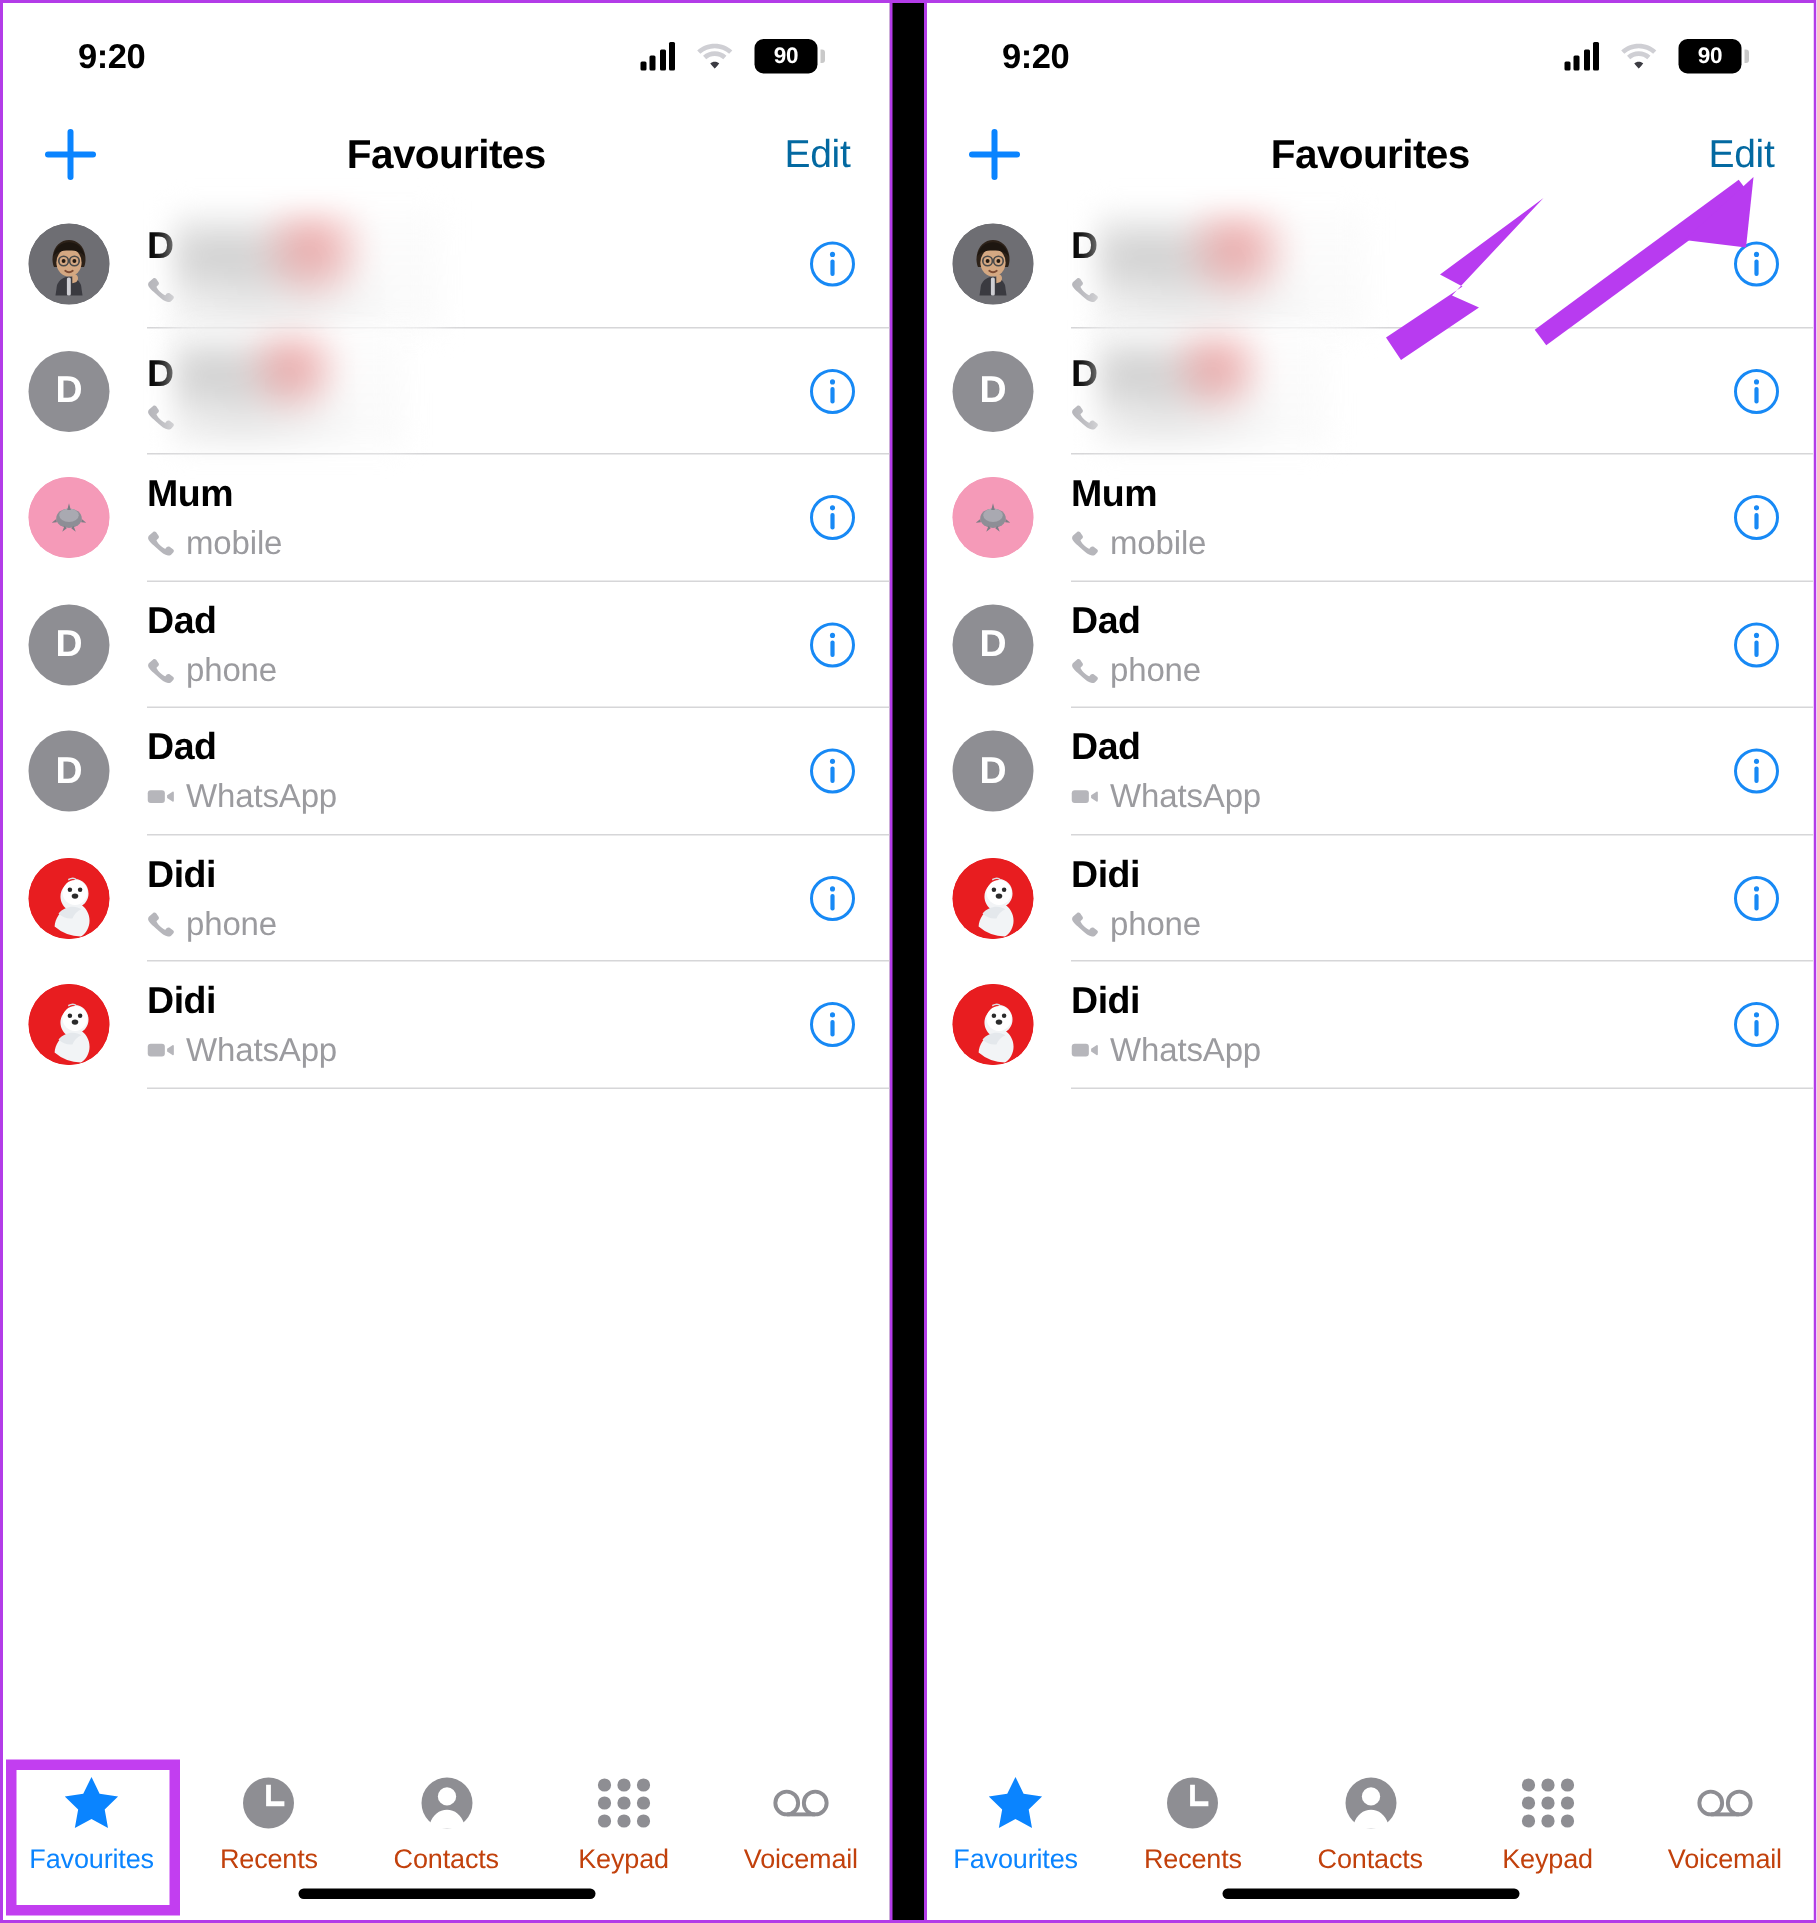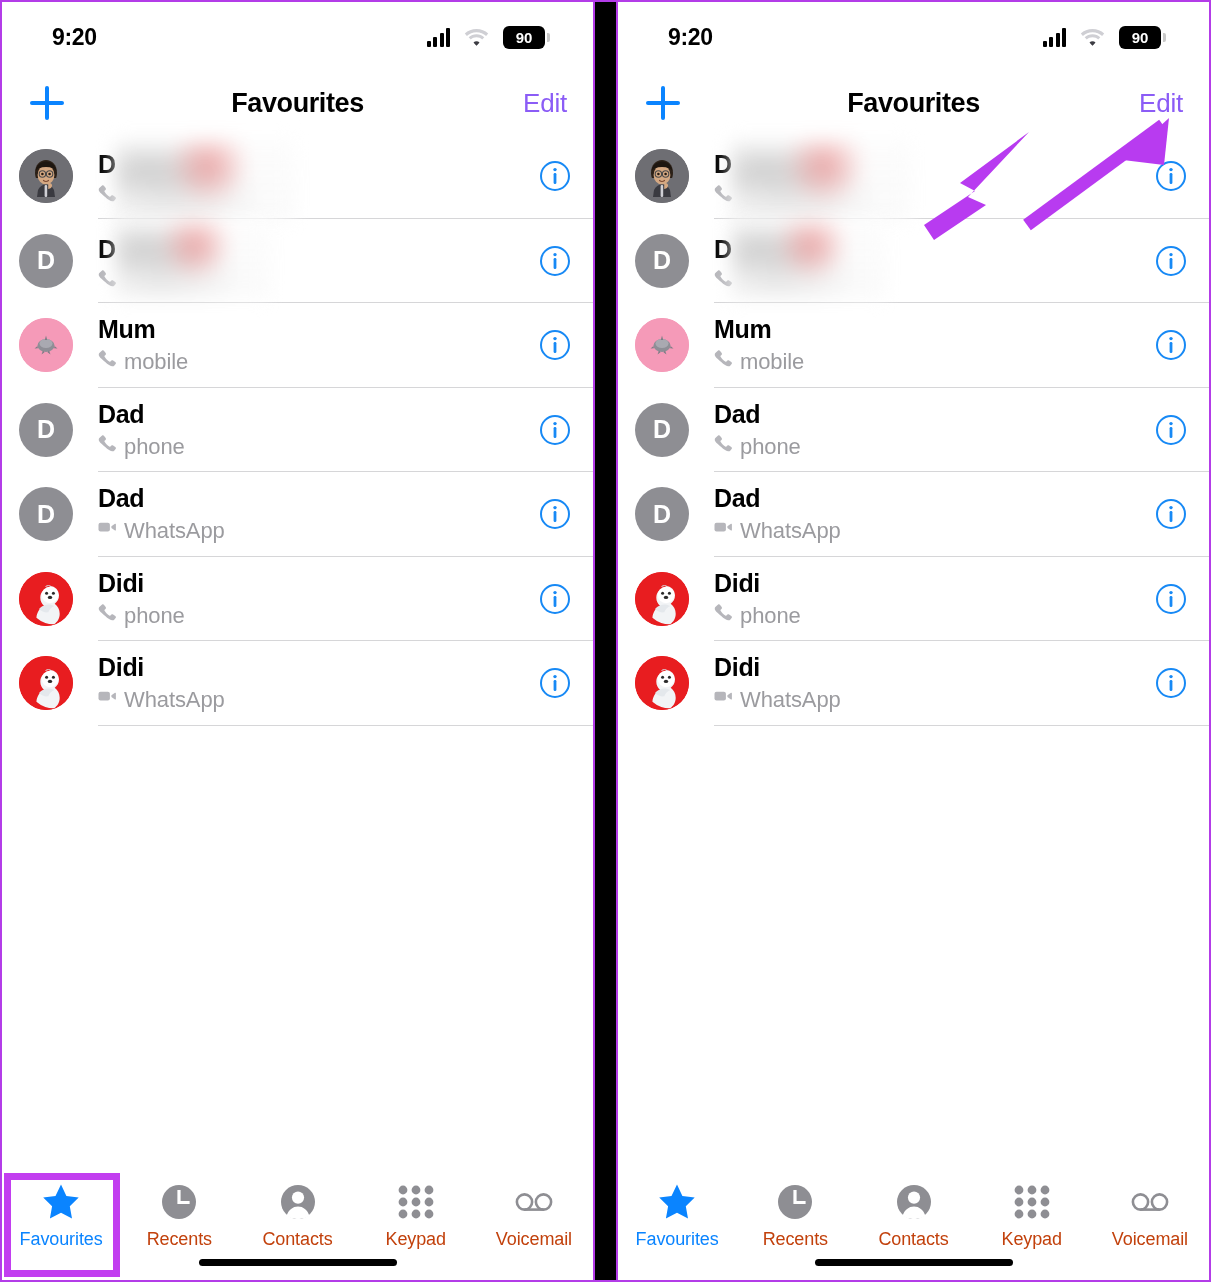--- a/index.html
+++ b/index.html
@@ -95,21 +95,21 @@
   .nav-plus:before { left:0; top:15px; width:34px; height:3.5px; }
   .nav-plus:after { top:0; left:15px; height:34px; width:3.5px; }
   .nav-title {
     width:100%; text-align:center;
     font-size:27px; font-weight:700; color:#000;
     letter-spacing:-0.4px;
   }
   .nav-edit {
     position:absolute; right:26px; top:50%;
     transform:translateY(-50%);
-    font-size:26px; color:#8b5cf6; letter-spacing:-0.2px;
+    font-size:26px; color:#0369a1; letter-spacing:-0.2px;
   }
   
   .list { flex:1 1 auto; position:relative; }
   .row {
     position:relative;
     height:84.5px;
     display:flex;
     align-items:center;
     padding-left:17px;
     padding-right:22px;
@@ -128,21 +128,21 @@
   .avatar .initial {
     color:#fff; font-size:25px; font-weight:600; letter-spacing:-0.2px;
   }
   .avatar svg { display:block; width:100%; height:100%; }
   .row-text { margin-left:25px; flex:1 1 auto; min-width:0; }
   .row-name {
     font-size:25px; font-weight:700; color:#000;
     letter-spacing:-0.3px; line-height:1.15;
   }
   .row-sub {
-    display:flex; gap:8px;
+    display:flex; align-items:center; gap:8px;
     margin-top:5px;
   }
   .row-sub-label {
     font-size:22px; color:#9b9b9f; letter-spacing:-0.1px;
   }
   .sub-ico { width:18px; height:18px; flex:0 0 auto; display:block; }
   .info-btn { width:32px; height:32px; flex:0 0 auto; }
   
   .blur-patch {
     position:absolute;

